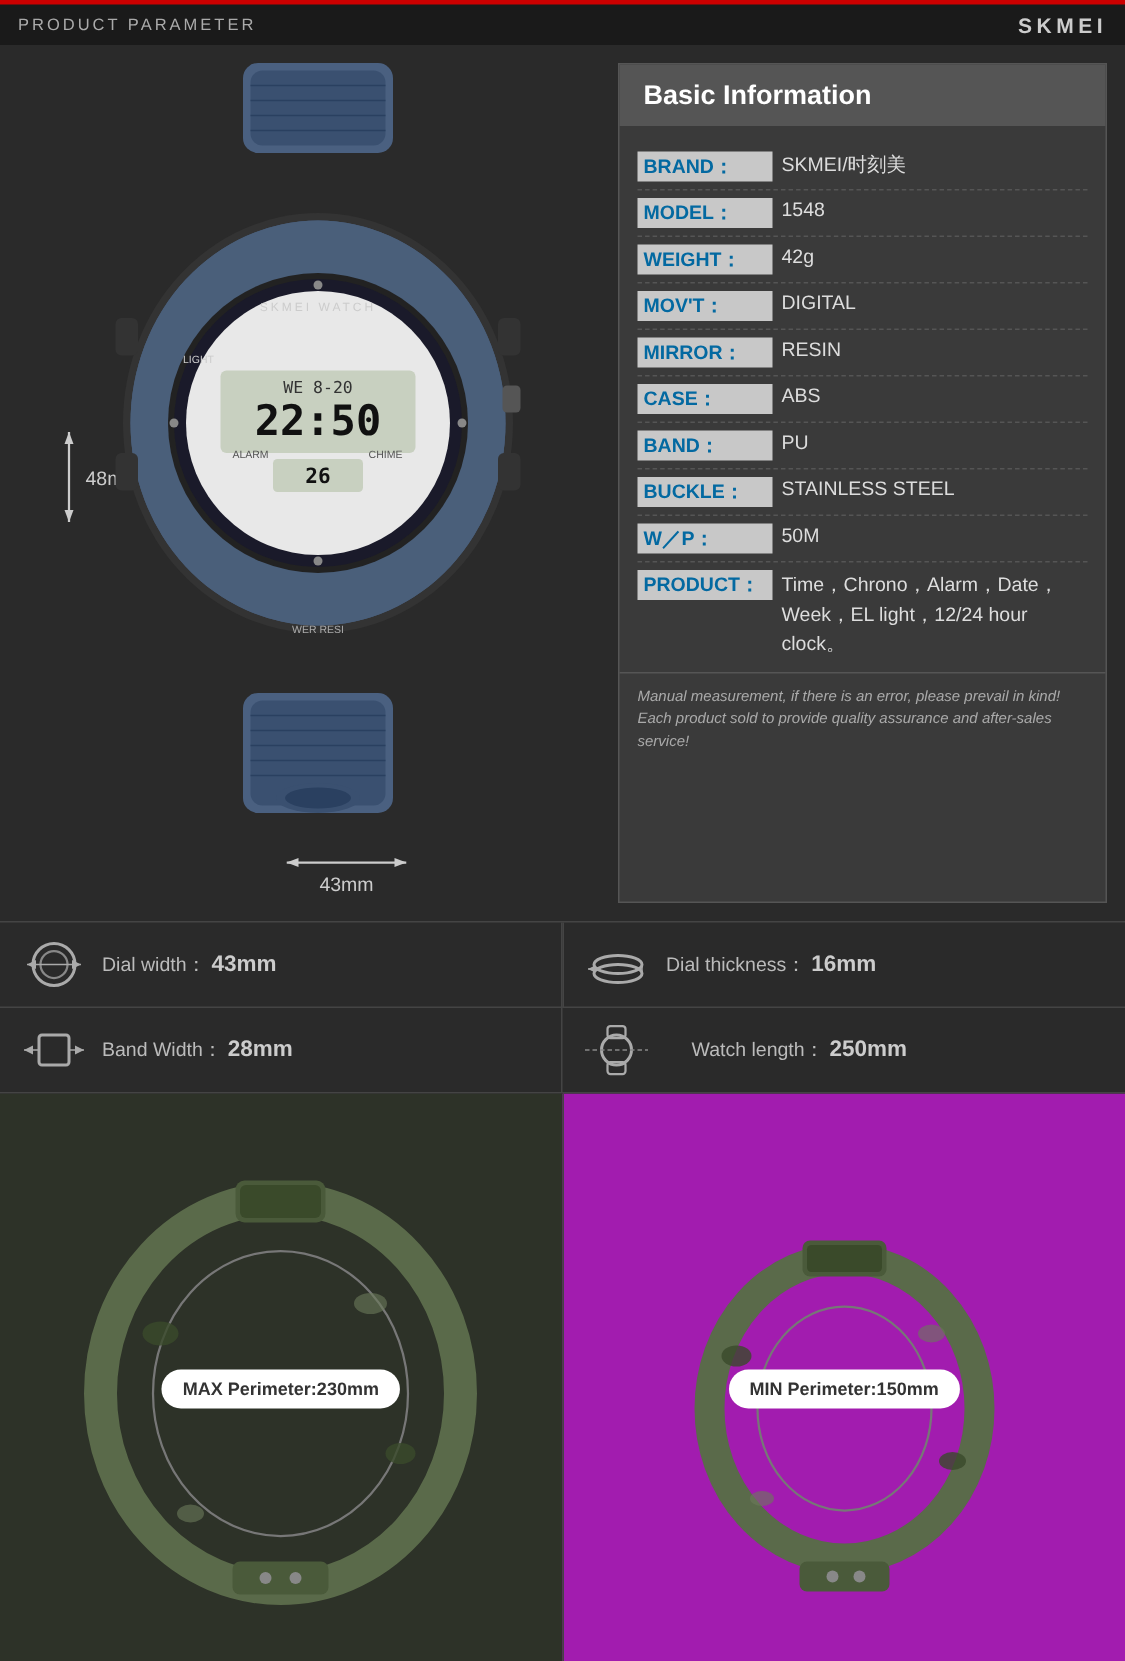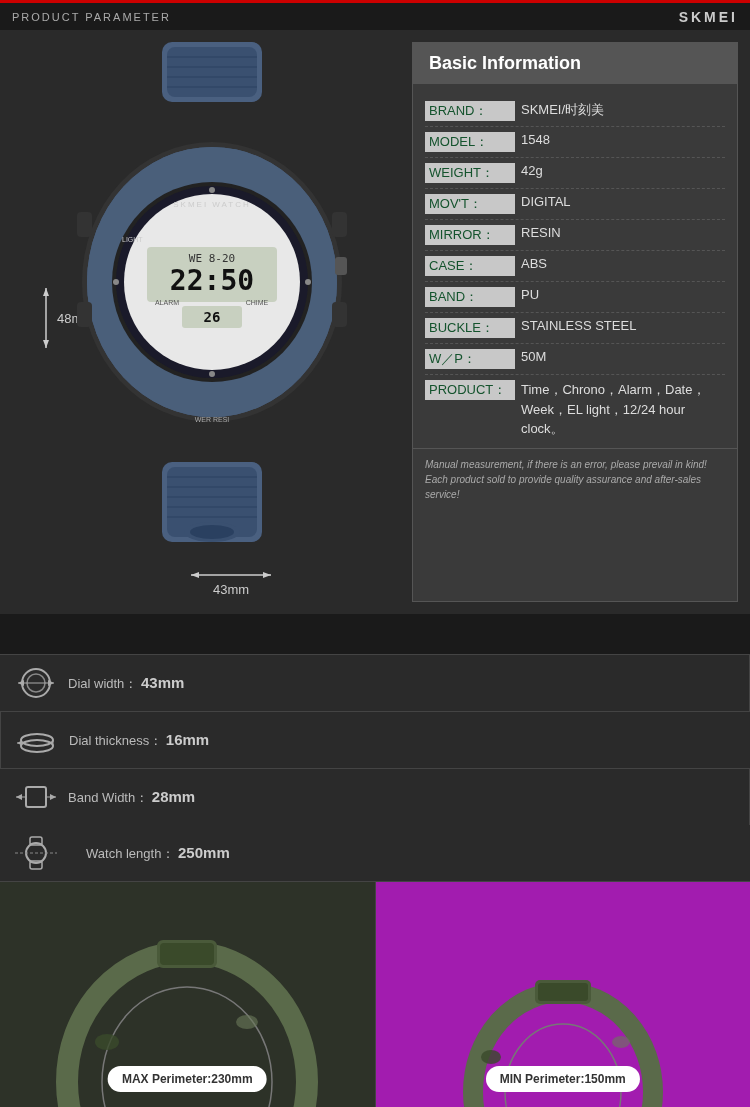--- a/index.html
+++ b/index.html
@@ -88,22 +88,22 @@
     .info-row {
       display: flex;
       padding: 5px 0;
       border-bottom: 1px dashed #555;
       align-items: flex-start;
     }
     .info-row:last-child {
       border-bottom: none;
     }
     .info-label {
-      color: #14532d;
-      font-weight: normal;
+      color: #0369a1;
+      font-weight: bold;
       font-size: 13px;
       min-width: 90px;
       background: #c8c8c8;
       padding: 1px 4px;
     }
     .info-value {
       color: #ddd;
       font-size: 13px;
       padding-left: 6px;
       flex: 1;
@@ -118,24 +118,22 @@
       font-size: 10px;
       font-style: italic;
       padding: 8px 12px 10px;
       border-top: 1px solid #555;
       line-height: 1.5;
     }
 
     
     .dims-strip {
       display: flex;
-      flex-direction: column;
       background: #2a2a2a;
       border-top: 1px solid #444;
-      margin-top: 40px;
     }
 
     .dim-cell {
       flex: 1;
       display: flex;
       align-items: center;
       padding: 10px 14px;
       border-right: 1px solid #444;
       gap: 10px;
     }

